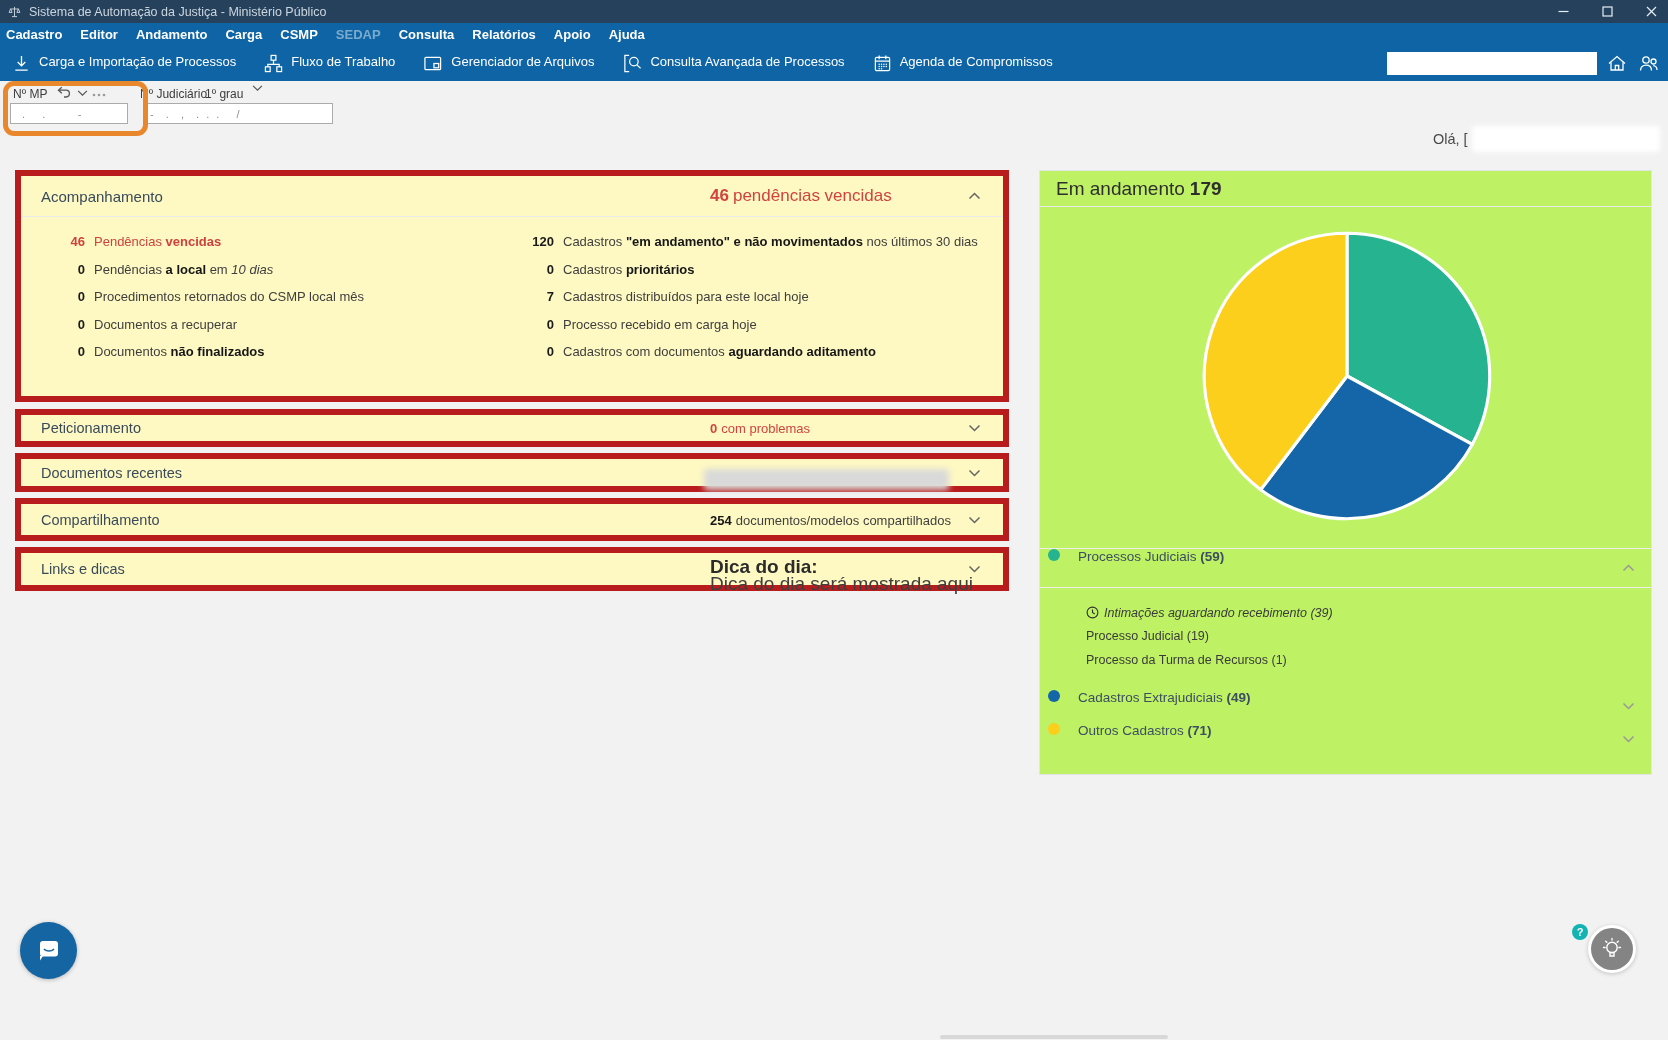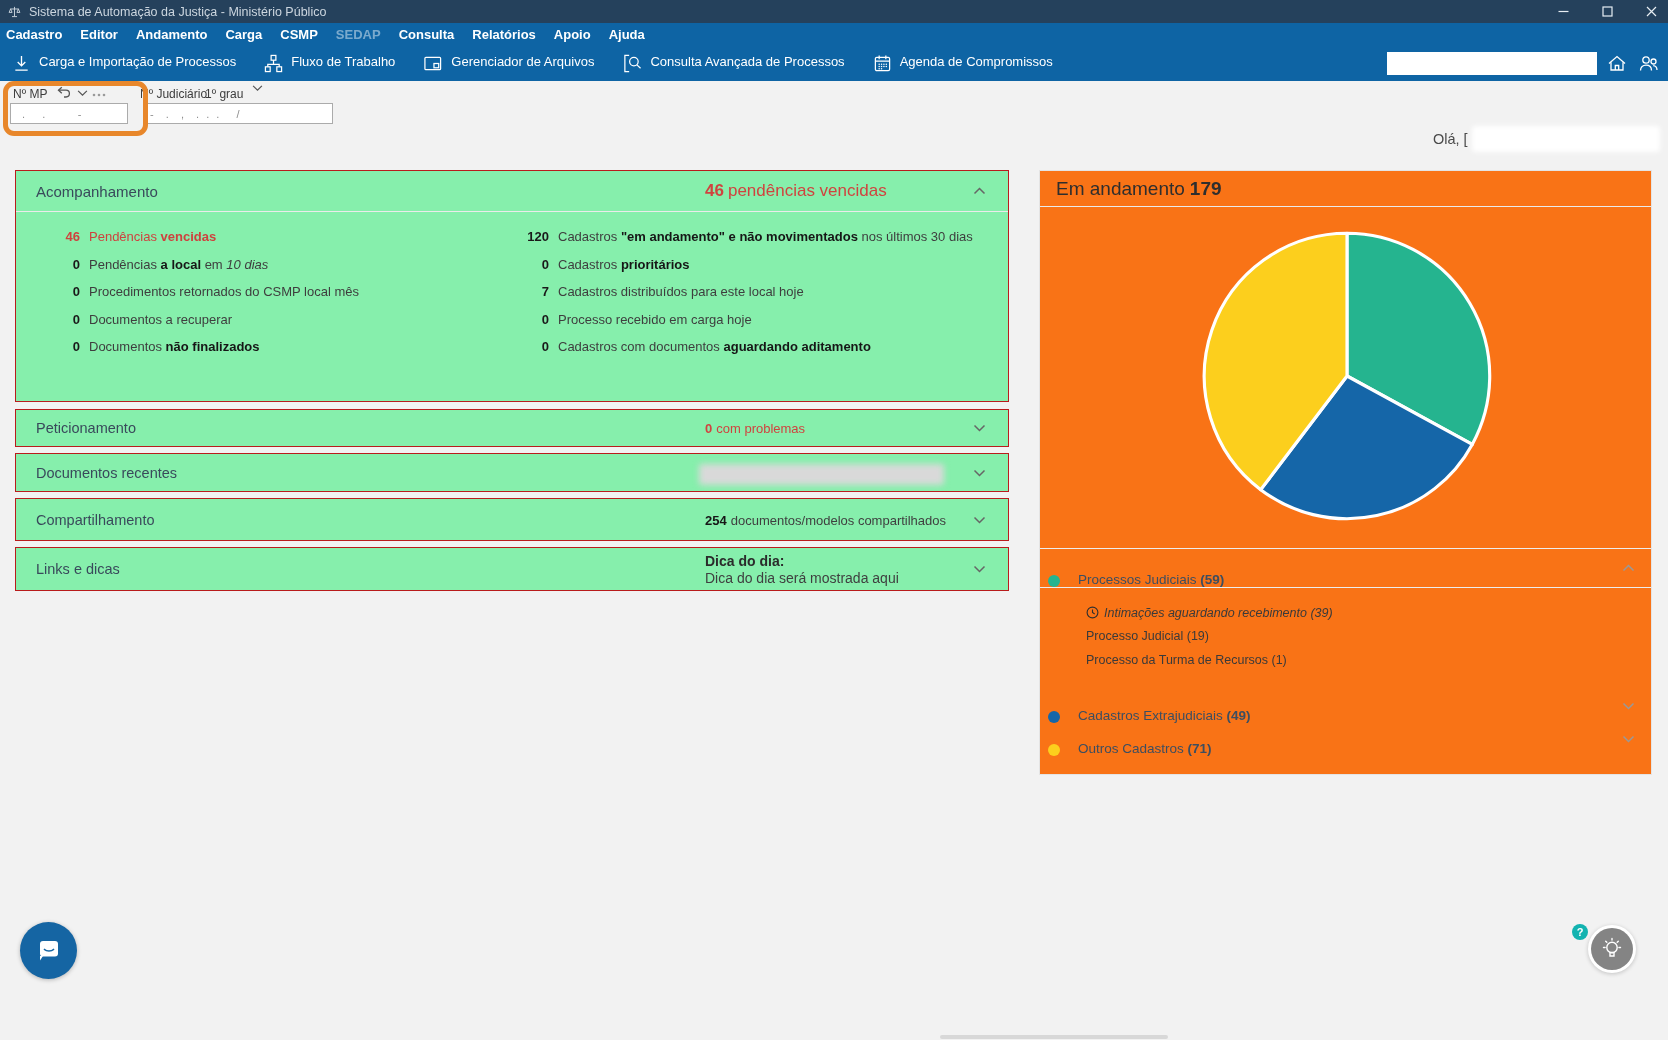--- a/index.html
+++ b/index.html
@@ -33,21 +33,21 @@
   .mask-input{position:absolute;height:21px;background:#fff;border:1px solid #ababab;box-sizing:border-box;
     font-size:11px;color:#8f8f8f;letter-spacing:2px;padding:0 6px;outline:none}
   .field-icon{position:absolute}
   .orange-highlight{position:absolute;left:3px;top:81px;width:135px;height:45px;border:5px solid #e8872b;border-radius:11px;z-index:5;pointer-events:none}
   
   .greeting{position:absolute;left:1433px;top:131px;font-size:14.5px;color:#4a4a4a}
   .redact{background:#fff;filter:blur(2.5px);border-radius:3px}
   .redact.user{position:absolute;left:1472px;top:126px;width:188px;height:26px}
   
   .cards{position:absolute;left:15px;top:170px;width:994px}
-  .card{position:relative;background:#86efac;border:1px solid #b91c1c;box-sizing:border-box}
+  .card{position:relative;background:#fef9c3;border:6px solid #b91c1c;box-sizing:border-box}
   .card + .card{margin-top:6px}
   .card-title{color:#394a5b;font-size:14.5px}
   .chev{position:absolute;right:22px;top:50%;transform:translateY(-50%)}
   .right-col{position:absolute;left:689px}
   
   .card.acomp{height:232px;margin-bottom:7px}
   .acomp-header{position:relative;height:40px;border-bottom:1px solid #ebebeb}
   .acomp-header .card-title{position:absolute;left:20px;top:50%;transform:translateY(-50%);font-size:15px}
   .summary{position:absolute;left:689px;top:50%;transform:translateY(-50%);font-size:17px;color:#d0433f}
   .summary b{margin-right:4px}
@@ -64,31 +64,31 @@
   .card.compromissos{height:47px}
   .card.documentos{height:39px}
   .card.compartilhamento{height:43px}
   .card.links{height:44px}
   .card .card-title.abs{position:absolute;left:20px;top:50%;transform:translateY(-50%)}
   .status-red{top:50%;transform:translateY(-50%);font-size:13px;color:#d0433f}
   .status-red b{margin-right:4px}
   .msg-gray{top:6px;font-size:13px;color:#5f5f5f;line-height:17px}
   .share-line{top:50%;transform:translateY(-50%);font-size:13px;color:#3f3f3f}
   .share-line b{color:#161616;margin-right:4px}
-  .tip{top:5px;font-size:14px;color:#3f3f3f;line-height:17px}
+  .tip{top:5px;font-size:19px;color:#3f3f3f;line-height:17px}
   .tip .tip-title{font-weight:bold;color:#2b2b2b}
   .redact.docbar{position:absolute;left:683px;top:10px;width:245px;height:21px;background:#d9d9d9;filter:blur(3px)}
   
-  .panel{position:absolute;left:1039px;top:170px;width:613px;height:605px;background:#f97316;border:1px solid #e4e4e4;box-sizing:border-box}
+  .panel{position:absolute;left:1039px;top:170px;width:613px;height:605px;background:#bef264;border:1px solid #e4e4e4;box-sizing:border-box}
   .panel-header{position:relative;height:35px;border-bottom:1px solid #eaeaea}
   .panel-title{position:absolute;left:16px;top:50%;transform:translateY(-50%);font-size:19px;color:#2e2e2e}
   .panel-title b{margin-left:5px}
   .pie-wrap{position:absolute;left:160px;top:58px;width:294px;height:294px}
   .legend{position:absolute;left:0;right:0;top:377px}
-  .legend-row{position:relative;display:flex;align-items:flex-end;padding-left:8px;cursor:pointer}
+  .legend-row{position:relative;display:flex;align-items:flex-start;padding-left:8px;cursor:pointer}
   .legend-row.expanded{height:38px;border-top:1px solid #ededed;border-bottom:1px solid #ededed}
   .legend-row.plain{height:33px}
   .legend-row.blue-row{margin-top:12px}
   .dot{width:12px;height:12px;border-radius:50%;background:#999}
   .legend-label{margin-left:18px;font-size:13.5px;color:#3d4e60}
   .legend-label .cnt{font-weight:bold}
   .legend-label .cnt::before{content:"("}
   .legend-label .cnt::after{content:")"}
   .legend-chev{position:absolute;right:16px;top:50%;transform:translateY(-50%)}
   .legend-sub{padding:13px 0 6px 46px}

